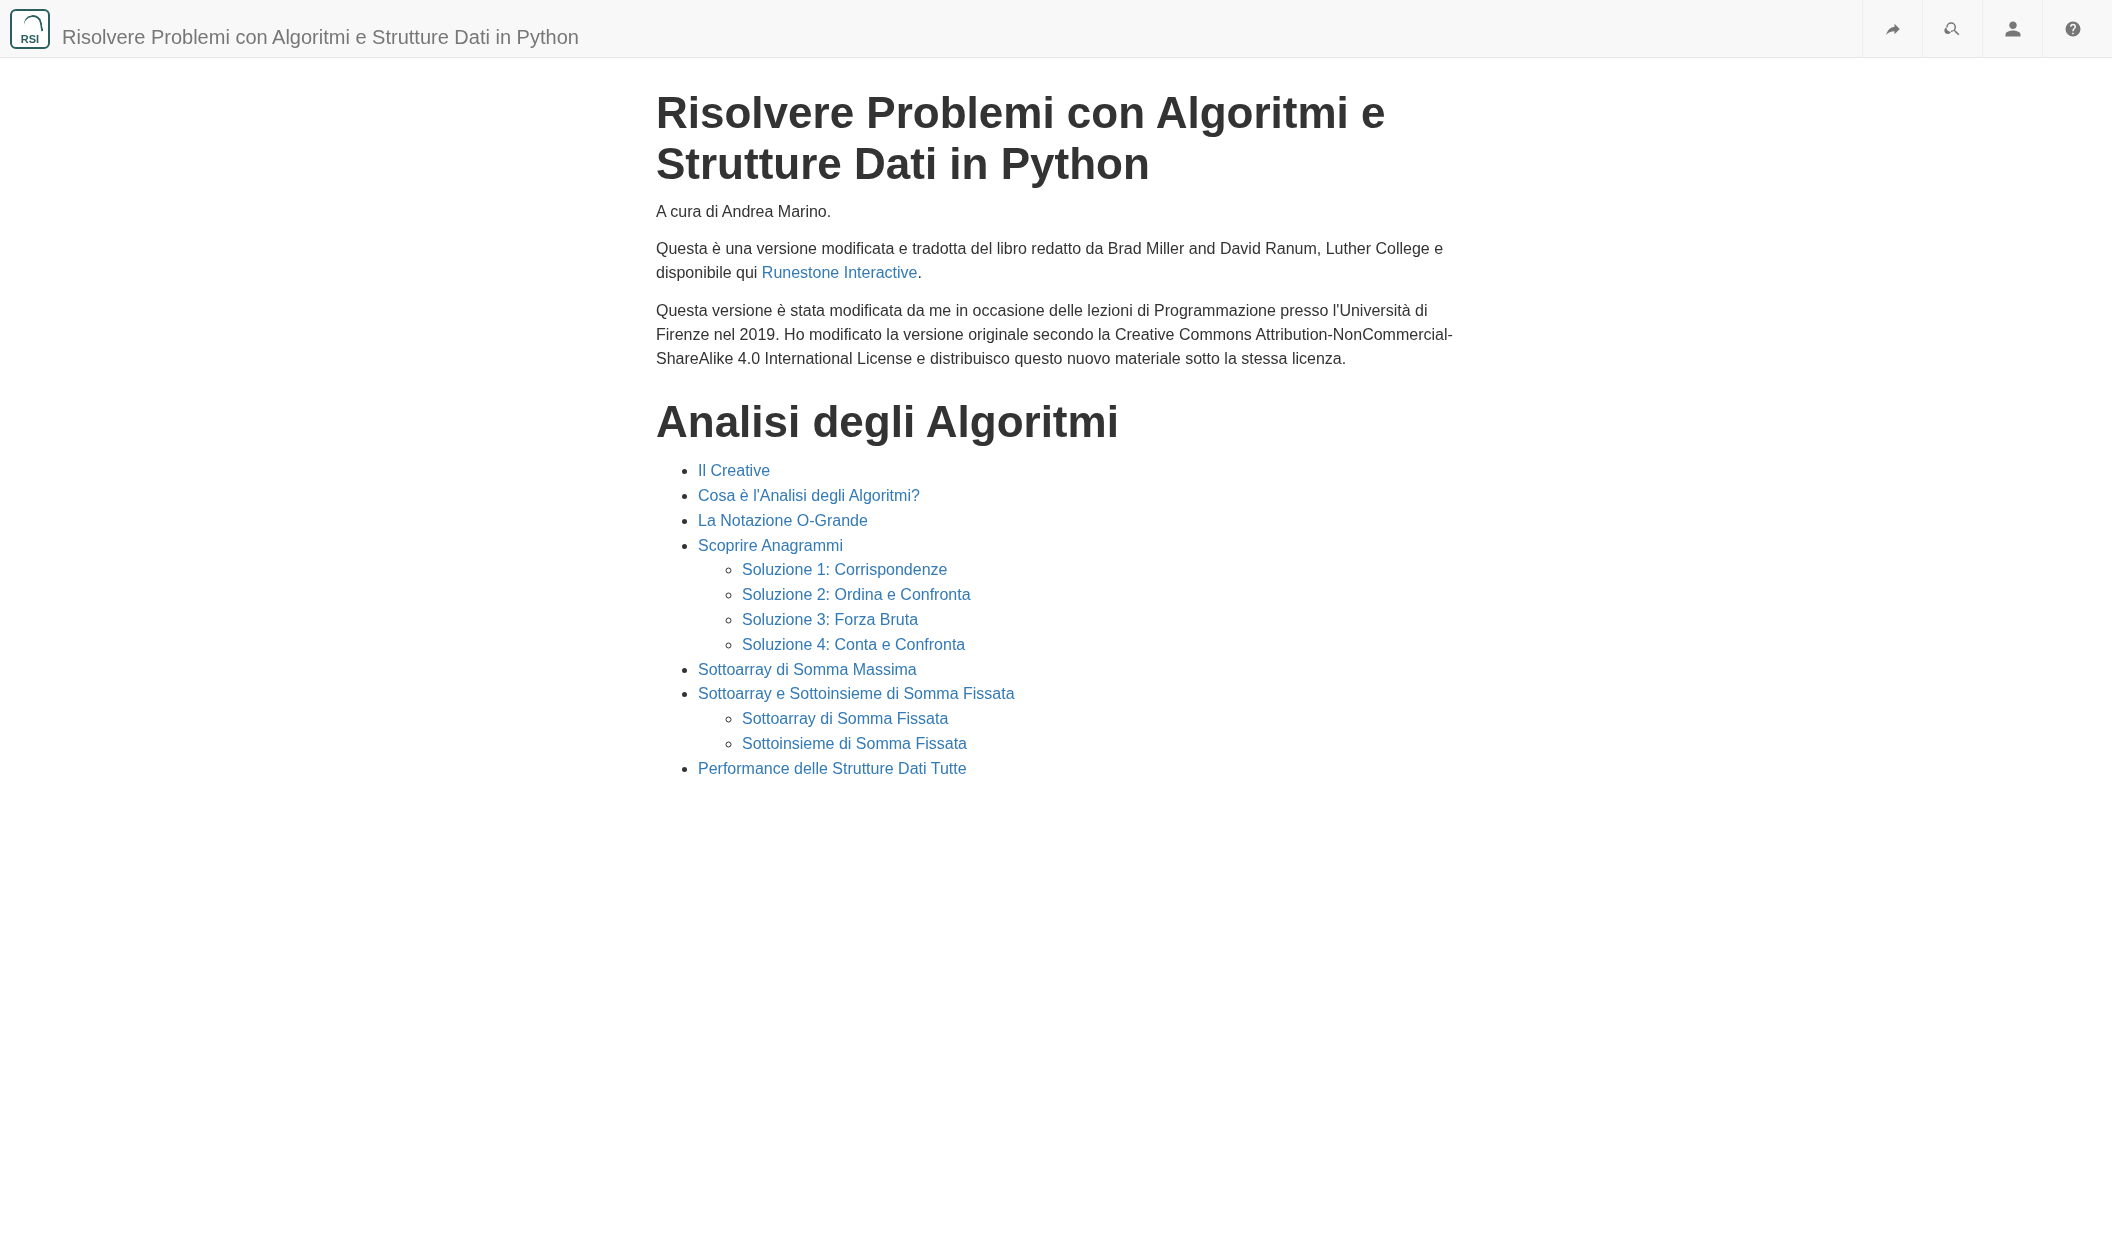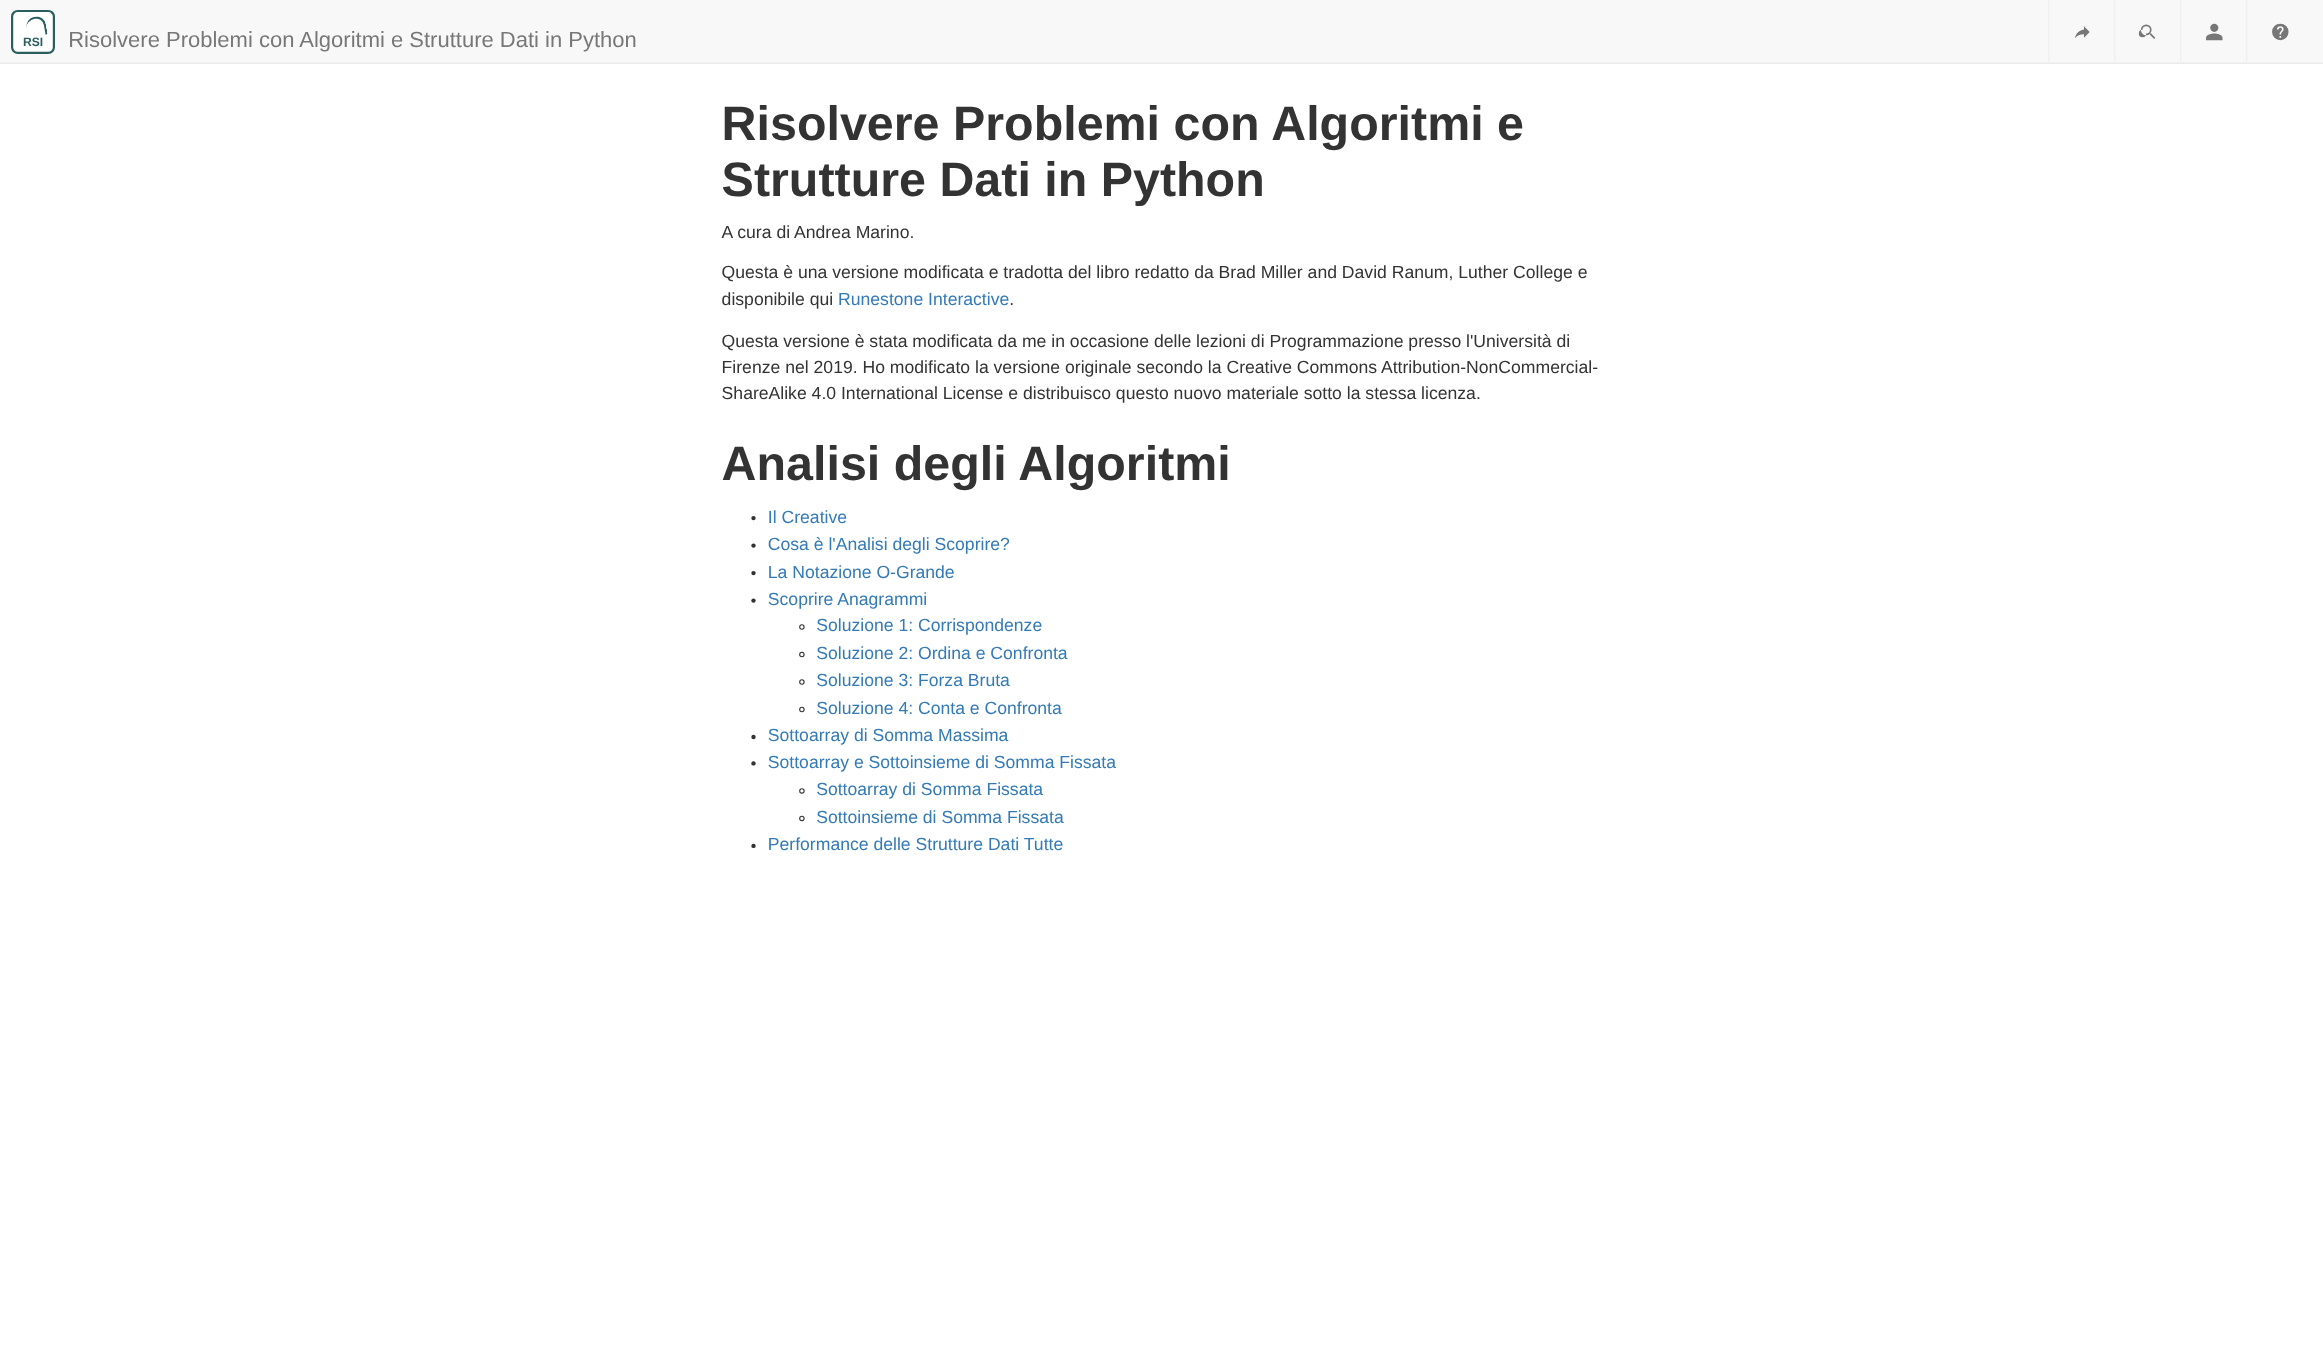--- a/index.html
+++ b/index.html
@@ -172,21 +172,21 @@
     <p>
       <span>Questa è una versione modificata e tradotta del libro redatto da Brad Miller and David Ranum, Luther College e disponibile qui </span><a href="#">Runestone Interactive</a><span>.</span>
     </p>
     <p>Questa versione è stata modificata da me in occasione delle lezioni di Programmazione presso l'Università di Firenze nel 2019. Ho modificato la versione originale secondo la Creative Commons Attribution-NonCommercial-ShareAlike 4.0 International License e distribuisco questo nuovo materiale sotto la stessa licenza.</p>
   </div>
 
   <h1 class="section-title">Analisi degli Algoritmi</h1>
 
   <ul class="toc" id="toc-root">
       <li><a href="#">Il Creative</a></li>
-      <li><a href="#">Cosa è l'Analisi degli Scoprire?</a></li>
+      <li><a href="#">Cosa è l'Analisi degli Algoritmi?</a></li>
       <li><a href="#">La Notazione O-Grande</a></li>
       <li><a href="#">Scoprire Anagrammi</a><ul>
           <li><a href="#">Soluzione 1: Corrispondenze</a></li>
           <li><a href="#">Soluzione 2: Ordina e Confronta</a></li>
           <li><a href="#">Soluzione 3: Forza Bruta</a></li>
           <li><a href="#">Soluzione 4: Conta e Confronta</a></li>
         </ul></li>
       <li><a href="#">Sottoarray di Somma Massima</a></li>
       <li><a href="#">Sottoarray e Sottoinsieme di Somma Fissata</a><ul>
           <li><a href="#">Sottoarray di Somma Fissata</a></li>

